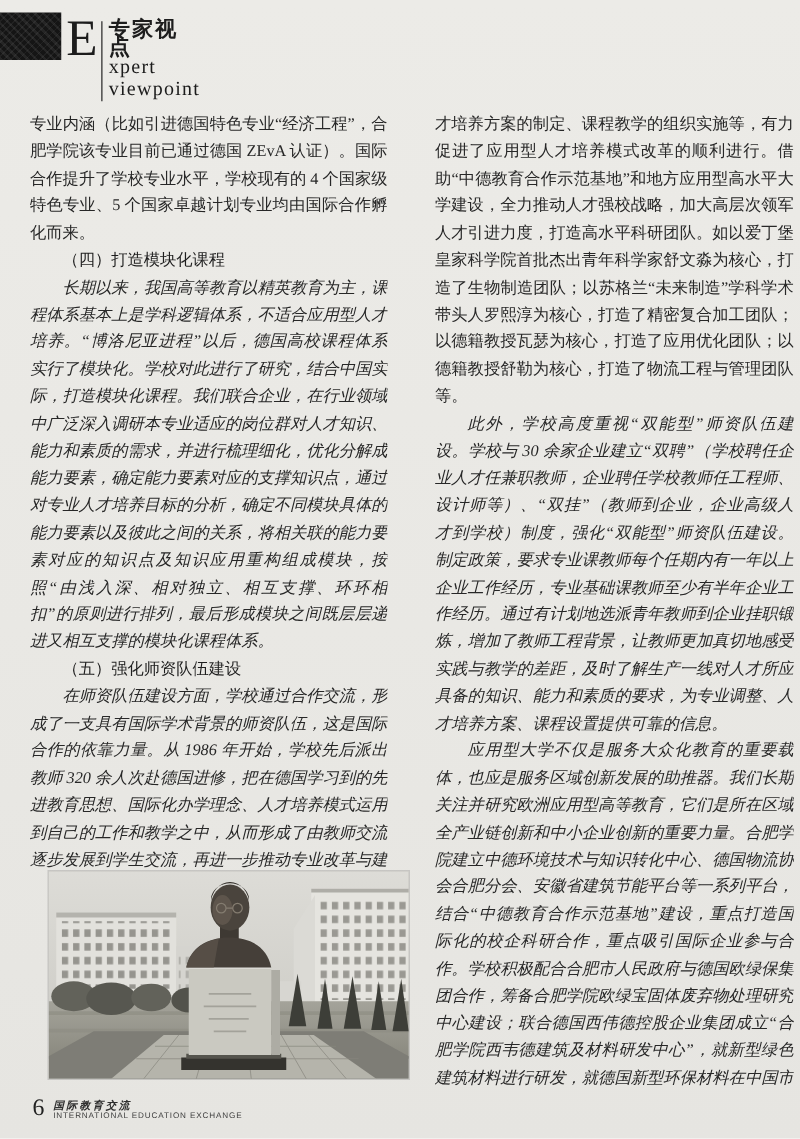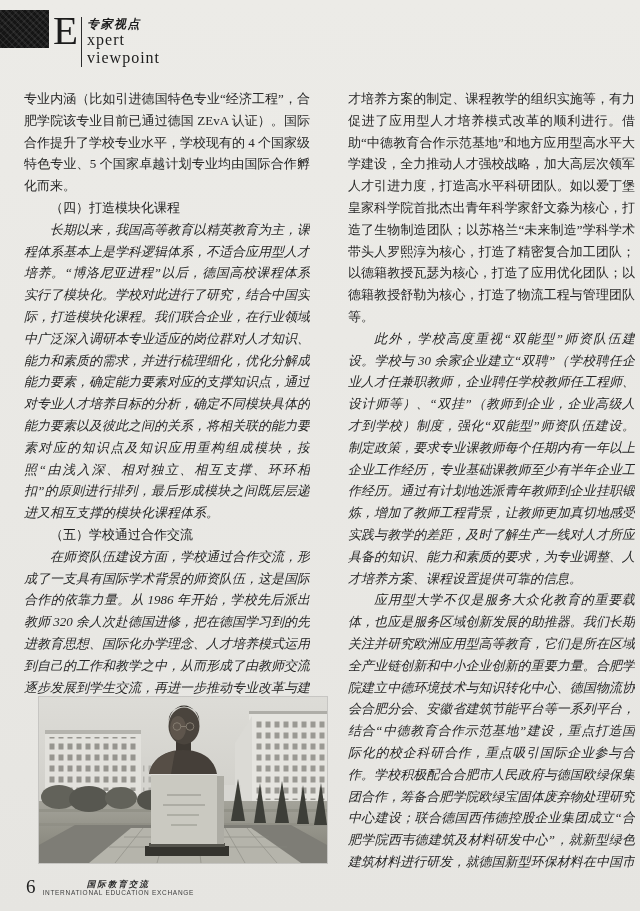--- a/index.html
+++ b/index.html
@@ -11,36 +11,36 @@
   
   .hdr{position:absolute;left:0;top:8px;height:46px;}
   .hdr-block{
     position:absolute;left:0;top:2px;width:49px;height:38px;background:#151515;
     background-image:repeating-linear-gradient(45deg,rgba(255,255,255,.07) 0 2px,rgba(0,0,0,0) 2px 5px),
                      repeating-linear-gradient(-45deg,rgba(255,255,255,.05) 0 1px,rgba(0,0,0,0) 1px 4px);
   }
   .hdr-group{position:absolute;left:53px;top:3px;display:flex;align-items:flex-start;}
   .hdr-initial{font-size:41px;line-height:38px;color:#1c1c1c;font-weight:400;}
   .hdr-titles{margin-left:3px;margin-top:6px;border-left:1px solid #2c2c2c;padding-left:5px;}
-  .hdr-cn{font-size:12px;font-weight:bold;letter-spacing:1.5px;color:#1d1d1d;line-height:14px;font-style:italic;}
+  .hdr-cn{font-size:17px;font-weight:bold;letter-spacing:1.5px;color:#1d1d1d;line-height:14px;}
   .hdr-en{font-size:16px;letter-spacing:1px;color:#1c1c1c;line-height:18px;}
   
   .col{position:absolute;top:88px;overflow:hidden;text-align:justify;}
   .col-left{left:24px;width:286px;height:606px;}
   .col-right{left:348px;width:287px;height:786px;}
   .para{margin:0;font-size:13px;line-height:21.8px;color:#272727;}
   .indent{text-indent:2em;font-style:italic;}
   .head{font-weight:normal;text-indent:2em;color:#1e1e1e;}
   
   .photo{position:absolute;left:39px;top:697px;width:288px;height:166px;
          outline:1px solid rgba(0,0,0,.14);background:#cfcec9;}
   
   .footer{position:absolute;left:26px;top:877px;display:flex;align-items:flex-start;}
   .pagenum{font-size:19px;line-height:20px;color:#222;}
-  .journal{margin-left:7px;margin-top:3px;text-align:center;}
+  .journal{margin-left:7px;margin-top:3px;}
   .journal-cn{font-size:8.5px;font-weight:bold;font-style:italic;letter-spacing:2px;color:#2e2e2e;line-height:9px;}
   .journal-en{font-size:6.5px;letter-spacing:.7px;color:#3d3d3d;line-height:8px;font-family:"Liberation Sans","DejaVu Sans",sans-serif;}
 </style>
 </head>
 <body>
 
 <div class="page">
 
   <div class="hdr">
     <div class="hdr-block"></div>
@@ -50,21 +50,21 @@
         <span class="hdr-cn" style="display:block">专家视点</span>
         <span class="hdr-en" style="display:block">xpert viewpoint</span>
       </span>
     </div>
   </div>
 
   <div class="col col-left">
     <p class="para">专业内涵（比如引进德国特色专业“经济工程”，合肥学院该专业目前已通过德国 ZEvA 认证）。国际合作提升了学校专业水平，学校现有的 4 个国家级特色专业、5 个国家卓越计划专业均由国际合作孵化而来。</p>
     <p class="para head">（四）打造模块化课程</p>
     <p class="para indent">长期以来，我国高等教育以精英教育为主，课程体系基本上是学科逻辑体系，不适合应用型人才培养。“博洛尼亚进程”以后，德国高校课程体系实行了模块化。学校对此进行了研究，结合中国实际，打造模块化课程。我们联合企业，在行业领域中广泛深入调研本专业适应的岗位群对人才知识、能力和素质的需求，并进行梳理细化，优化分解成能力要素，确定能力要素对应的支撑知识点，通过对专业人才培养目标的分析，确定不同模块具体的能力要素以及彼此之间的关系，将相关联的能力要素对应的知识点及知识应用重构组成模块，按照“由浅入深、相对独立、相互支撑、环环相扣”的原则进行排列，最后形成模块之间既层层递进又相互支撑的模块化课程体系。</p>
-    <p class="para head">（五）学校通过合作交流</p>
+    <p class="para head">（五）强化师资队伍建设</p>
     <p class="para indent">在师资队伍建设方面，学校通过合作交流，形成了一支具有国际学术背景的师资队伍，这是国际合作的依靠力量。从 1986 年开始，学校先后派出教师 320 余人次赴德国进修，把在德国学习到的先进教育思想、国际化办学理念、人才培养模式运用到自己的工作和教学之中，从而形成了由教师交流逐步发展到学生交流，再进一步推动专业改革与建设的良性循环体系。此外，近三年学院聘请外国专家 160 余人次，聘请德籍教授任职副校长，现有 13 位外国专家获得了安徽省人民政府“黄山友谊奖”，4 位外国专家获得了中国政府“友谊奖”。外国专家积极参与专业人</p>
   </div>
 
   <div class="col col-right">
     <p class="para">才培养方案的制定、课程教学的组织实施等，有力促进了应用型人才培养模式改革的顺利进行。借助“中德教育合作示范基地”和地方应用型高水平大学建设，全力推动人才强校战略，加大高层次领军人才引进力度，打造高水平科研团队。如以爱丁堡皇家科学院首批杰出青年科学家舒文淼为核心，打造了生物制造团队；以苏格兰“未来制造”学科学术带头人罗熙淳为核心，打造了精密复合加工团队；以德籍教授瓦瑟为核心，打造了应用优化团队；以德籍教授舒勒为核心，打造了物流工程与管理团队等。</p>
     <p class="para indent">此外，学校高度重视“双能型”师资队伍建设。学校与 30 余家企业建立“双聘”（学校聘任企业人才任兼职教师，企业聘任学校教师任工程师、设计师等）、“双挂”（教师到企业，企业高级人才到学校）制度，强化“双能型”师资队伍建设。制定政策，要求专业课教师每个任期内有一年以上企业工作经历，专业基础课教师至少有半年企业工作经历。通过有计划地选派青年教师到企业挂职锻炼，增加了教师工程背景，让教师更加真切地感受实践与教学的差距，及时了解生产一线对人才所应具备的知识、能力和素质的要求，为专业调整、人才培养方案、课程设置提供可靠的信息。</p>
     <p class="para indent">应用型大学不仅是服务大众化教育的重要载体，也应是服务区域创新发展的助推器。我们长期关注并研究欧洲应用型高等教育，它们是所在区域全产业链创新和中小企业创新的重要力量。合肥学院建立中德环境技术与知识转化中心、德国物流协会合肥分会、安徽省建筑节能平台等一系列平台，结合“中德教育合作示范基地”建设，重点打造国际化的校企科研合作，重点吸引国际企业参与合作。学校积极配合合肥市人民政府与德国欧绿保集团合作，筹备合肥学院欧绿宝固体废弃物处理研究中心建设；联合德国西伟德控股企业集团成立“合肥学院西韦德建筑及材料研发中心”，就新型绿色建筑材料进行研发，就德国新型环保材料在中国市场的适应性优化进行攻关；引进德国教授托马斯·瓦瑟，成立合肥学院应用优化研究所，目前与德国博西电子达成产业优化合作意向；引进德国工业设计专家奥拉夫·拉克，联合克洛斯威智能乐器科技有限公司成立产品研发中心，共同打造全球首台软硬件一体化智能钢琴。学校还与德国毕克化学、</p>
   </div>
 
   <div class="photo">

